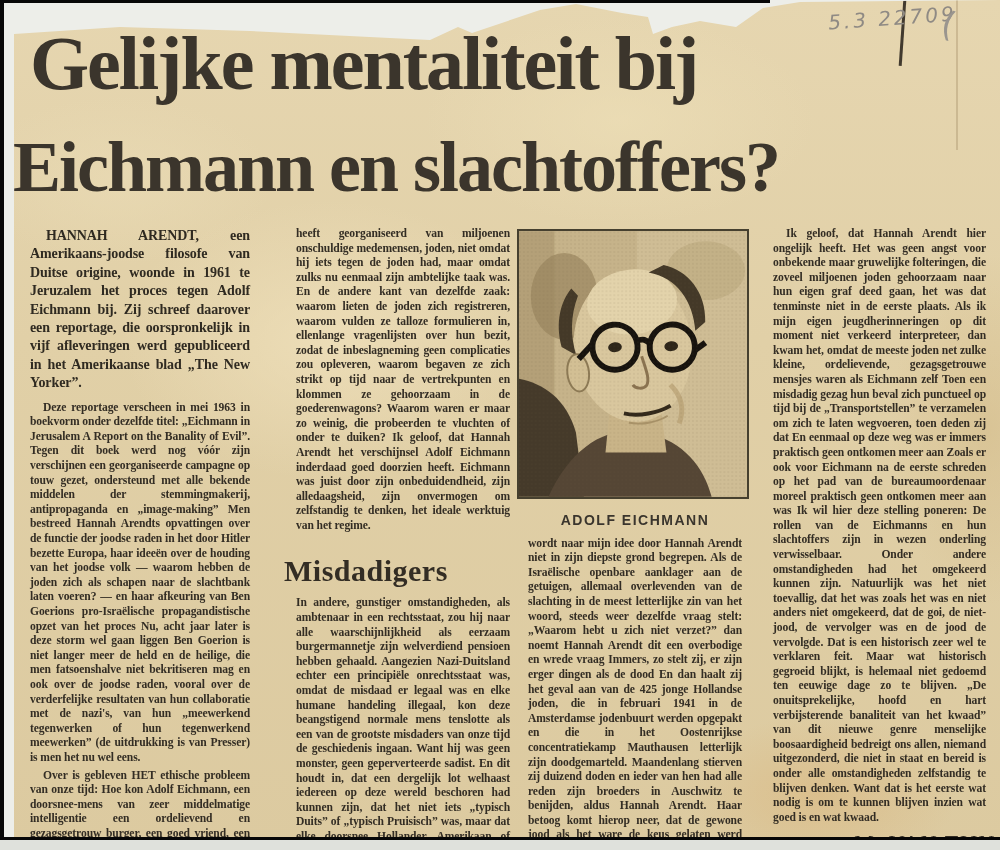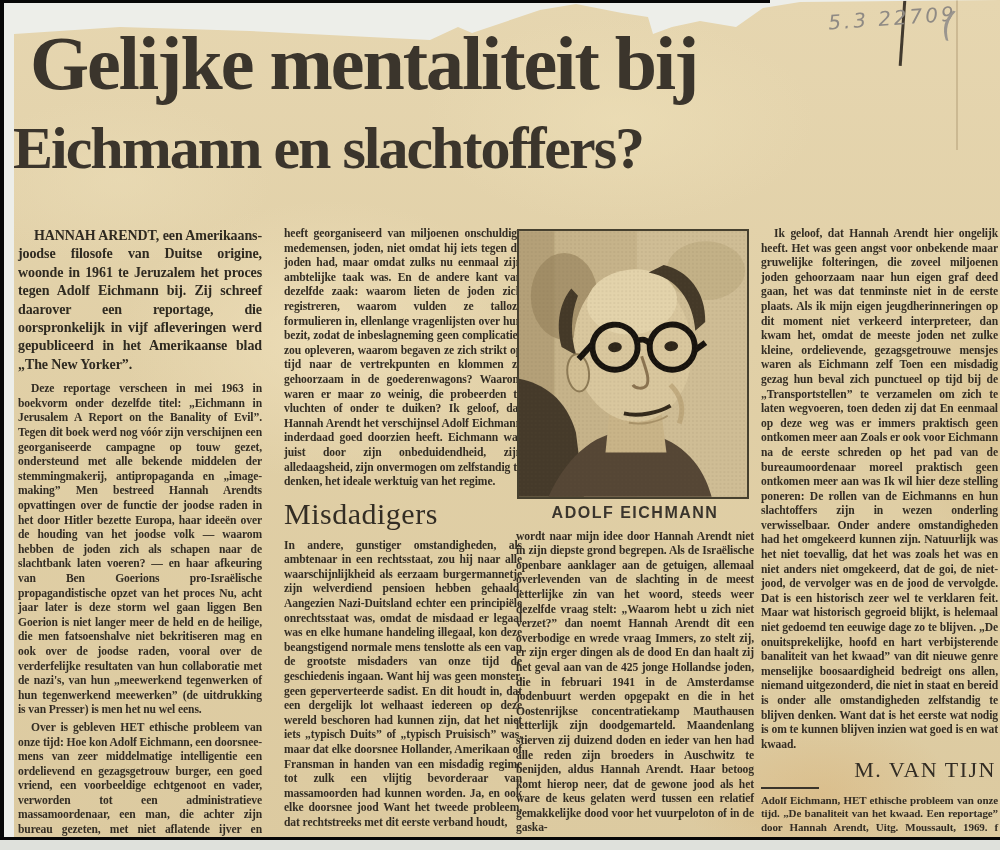--- a/index.html
+++ b/index.html
@@ -27,52 +27,52 @@
 
   .crease-dark{position:absolute;left:901px;top:0;width:3px;height:66px;
     background:#241f18;opacity:.85;transform:rotate(4deg);z-index:3;}
   .crease-light{position:absolute;left:956px;top:0;width:2px;height:150px;
     background:rgba(140,115,75,.28);z-index:3;}
 
   
   .hl{position:absolute;font-family:"Liberation Serif",serif;font-weight:bold;
       color:#3b352c;letter-spacing:-2px;white-space:nowrap;z-index:3;}
   .hl1{left:30px;top:20px;font-size:76px;}
-  .hl2{left:13px;top:114px;font-size:60px;}
+  .hl2{left:13px;top:126px;font-size:72px;}
 
   
   .handwriting{position:absolute;left:828px;top:6px;z-index:4;
     font-family:"DejaVu Sans",sans-serif;font-style:italic;font-size:20px;
     letter-spacing:3px;color:#8f8a84;transform:rotate(-4deg);}
   .pencil-stroke{position:absolute;left:942px;top:4px;z-index:4;
     font-family:"DejaVu Sans",sans-serif;font-size:34px;color:#9a958e;
     transform:rotate(14deg);}
 
   
   .col{position:absolute;top:227px;z-index:3;text-align:justify;
        font-family:"Liberation Serif",serif;font-weight:bold;
        font-size:11.6px;line-height:14.6px;letter-spacing:-.1px;color:#332d24;}
-  .col p{margin:0 0 3px;text-indent:13px;}
+  .col p{margin:0 12px 3px;text-indent:13px;}
   .col p.cont{text-indent:0;}
   .col1{left:18px;width:244px;}
   .col2{left:284px;width:238px;}
   .col3{left:516px;width:238px;}
   .col4{left:761px;width:237px;}
   .intro{font-size:14px;line-height:18.4px;text-indent:16px!important;
          margin-bottom:8px!important;color:#2f2a21;}
 
-  .subhead{font-family:"Liberation Serif",serif;font-weight:normal;
-    font-size:30px;line-height:32px;margin:8px 0 9px;letter-spacing:.5px;
+  .subhead{font-family:"Liberation Serif",serif;font-weight:bold;
+    font-size:30px;line-height:32px;margin:22px 0 9px;letter-spacing:.5px;
     color:#332d24;text-align:left;}
 
   
   figure.photo{margin:2px 1px 0;border:2px solid #46402f;width:228px;height:266px;
     overflow:hidden;background:#c6b38a;}
-  .caption{margin:7px 0 9px;text-align:center;font-family:"Liberation Sans",sans-serif;
-    font-weight:bold;font-size:16px;letter-spacing:1.5px;color:#3a352d;}
+  .caption{margin:14px 0 9px;text-align:center;font-family:"Liberation Sans",sans-serif;
+    font-weight:bold;font-size:14px;letter-spacing:1.5px;color:#3a352d;}
 
   .signature{margin-top:11px;text-align:right;font-size:22px;letter-spacing:1.5px;
     font-weight:normal;color:#332d24;padding-right:2px;}
   .footnote{margin-top:9px;}
   .footnote-rule{width:58px;border-top:2px solid #3a342b;margin-bottom:5px;}
   .footnote p{font-size:11px;line-height:13.5px;text-indent:12px;margin:0;}
 </style>
 </head>
 <body>
 

